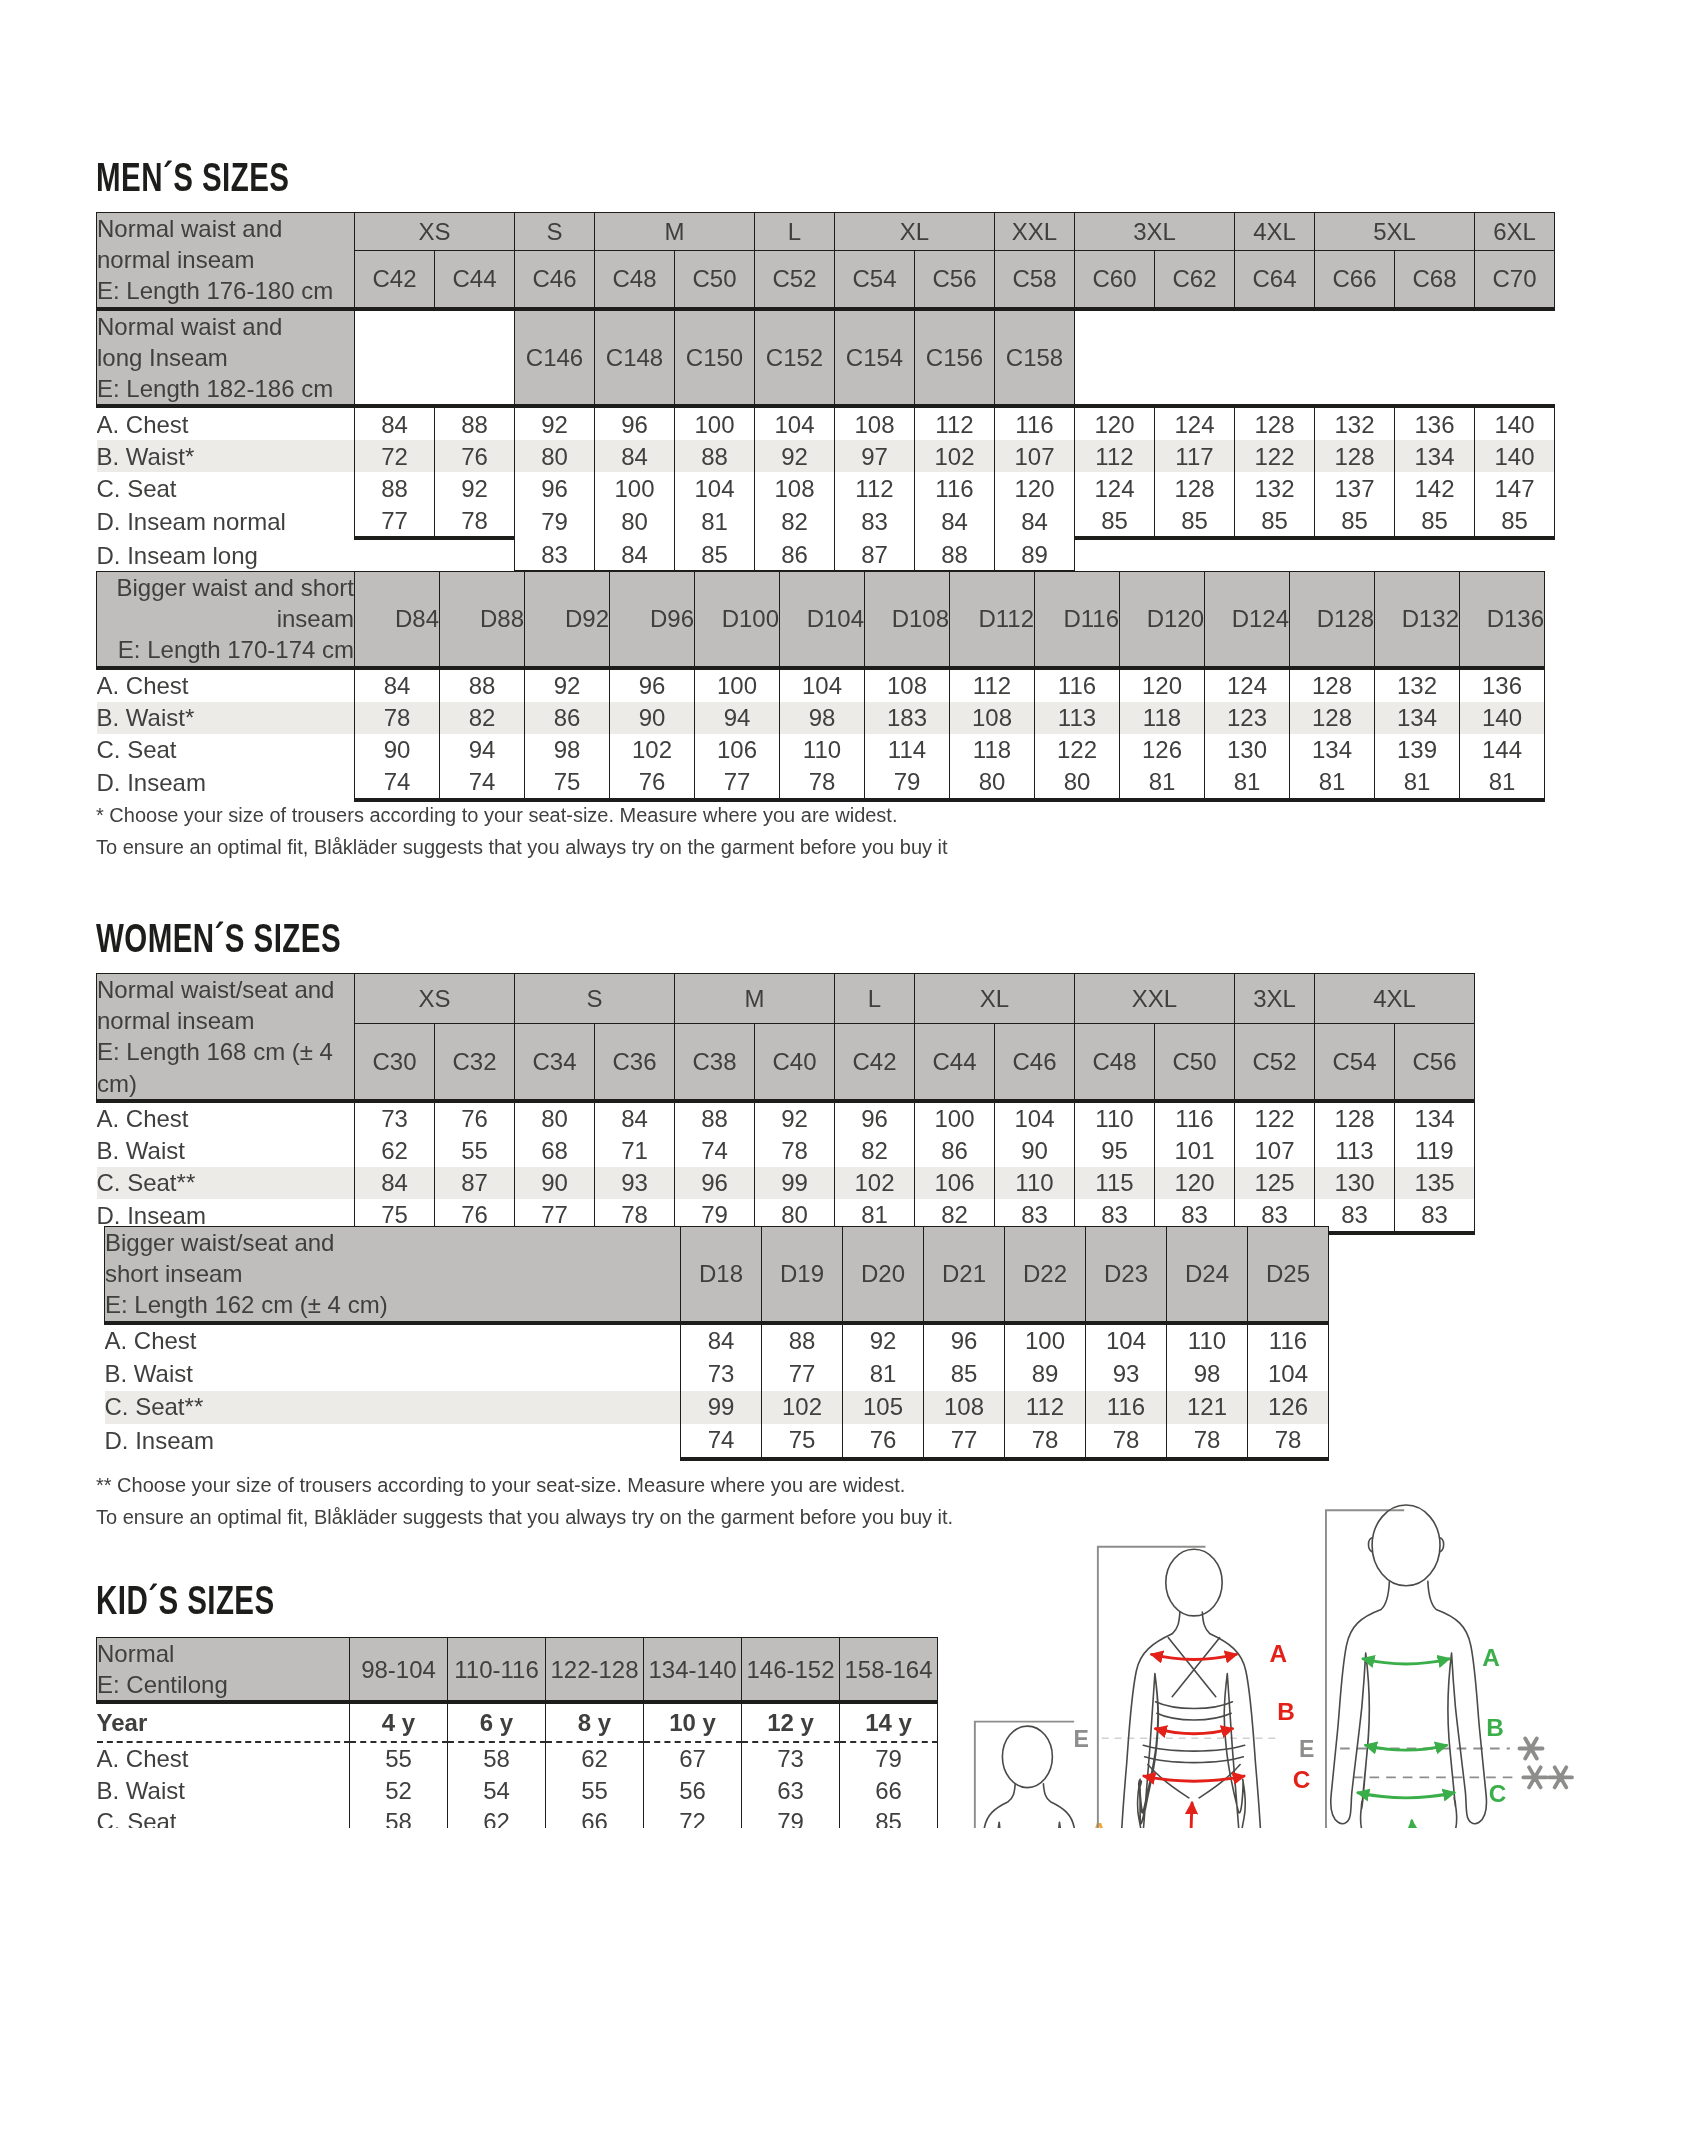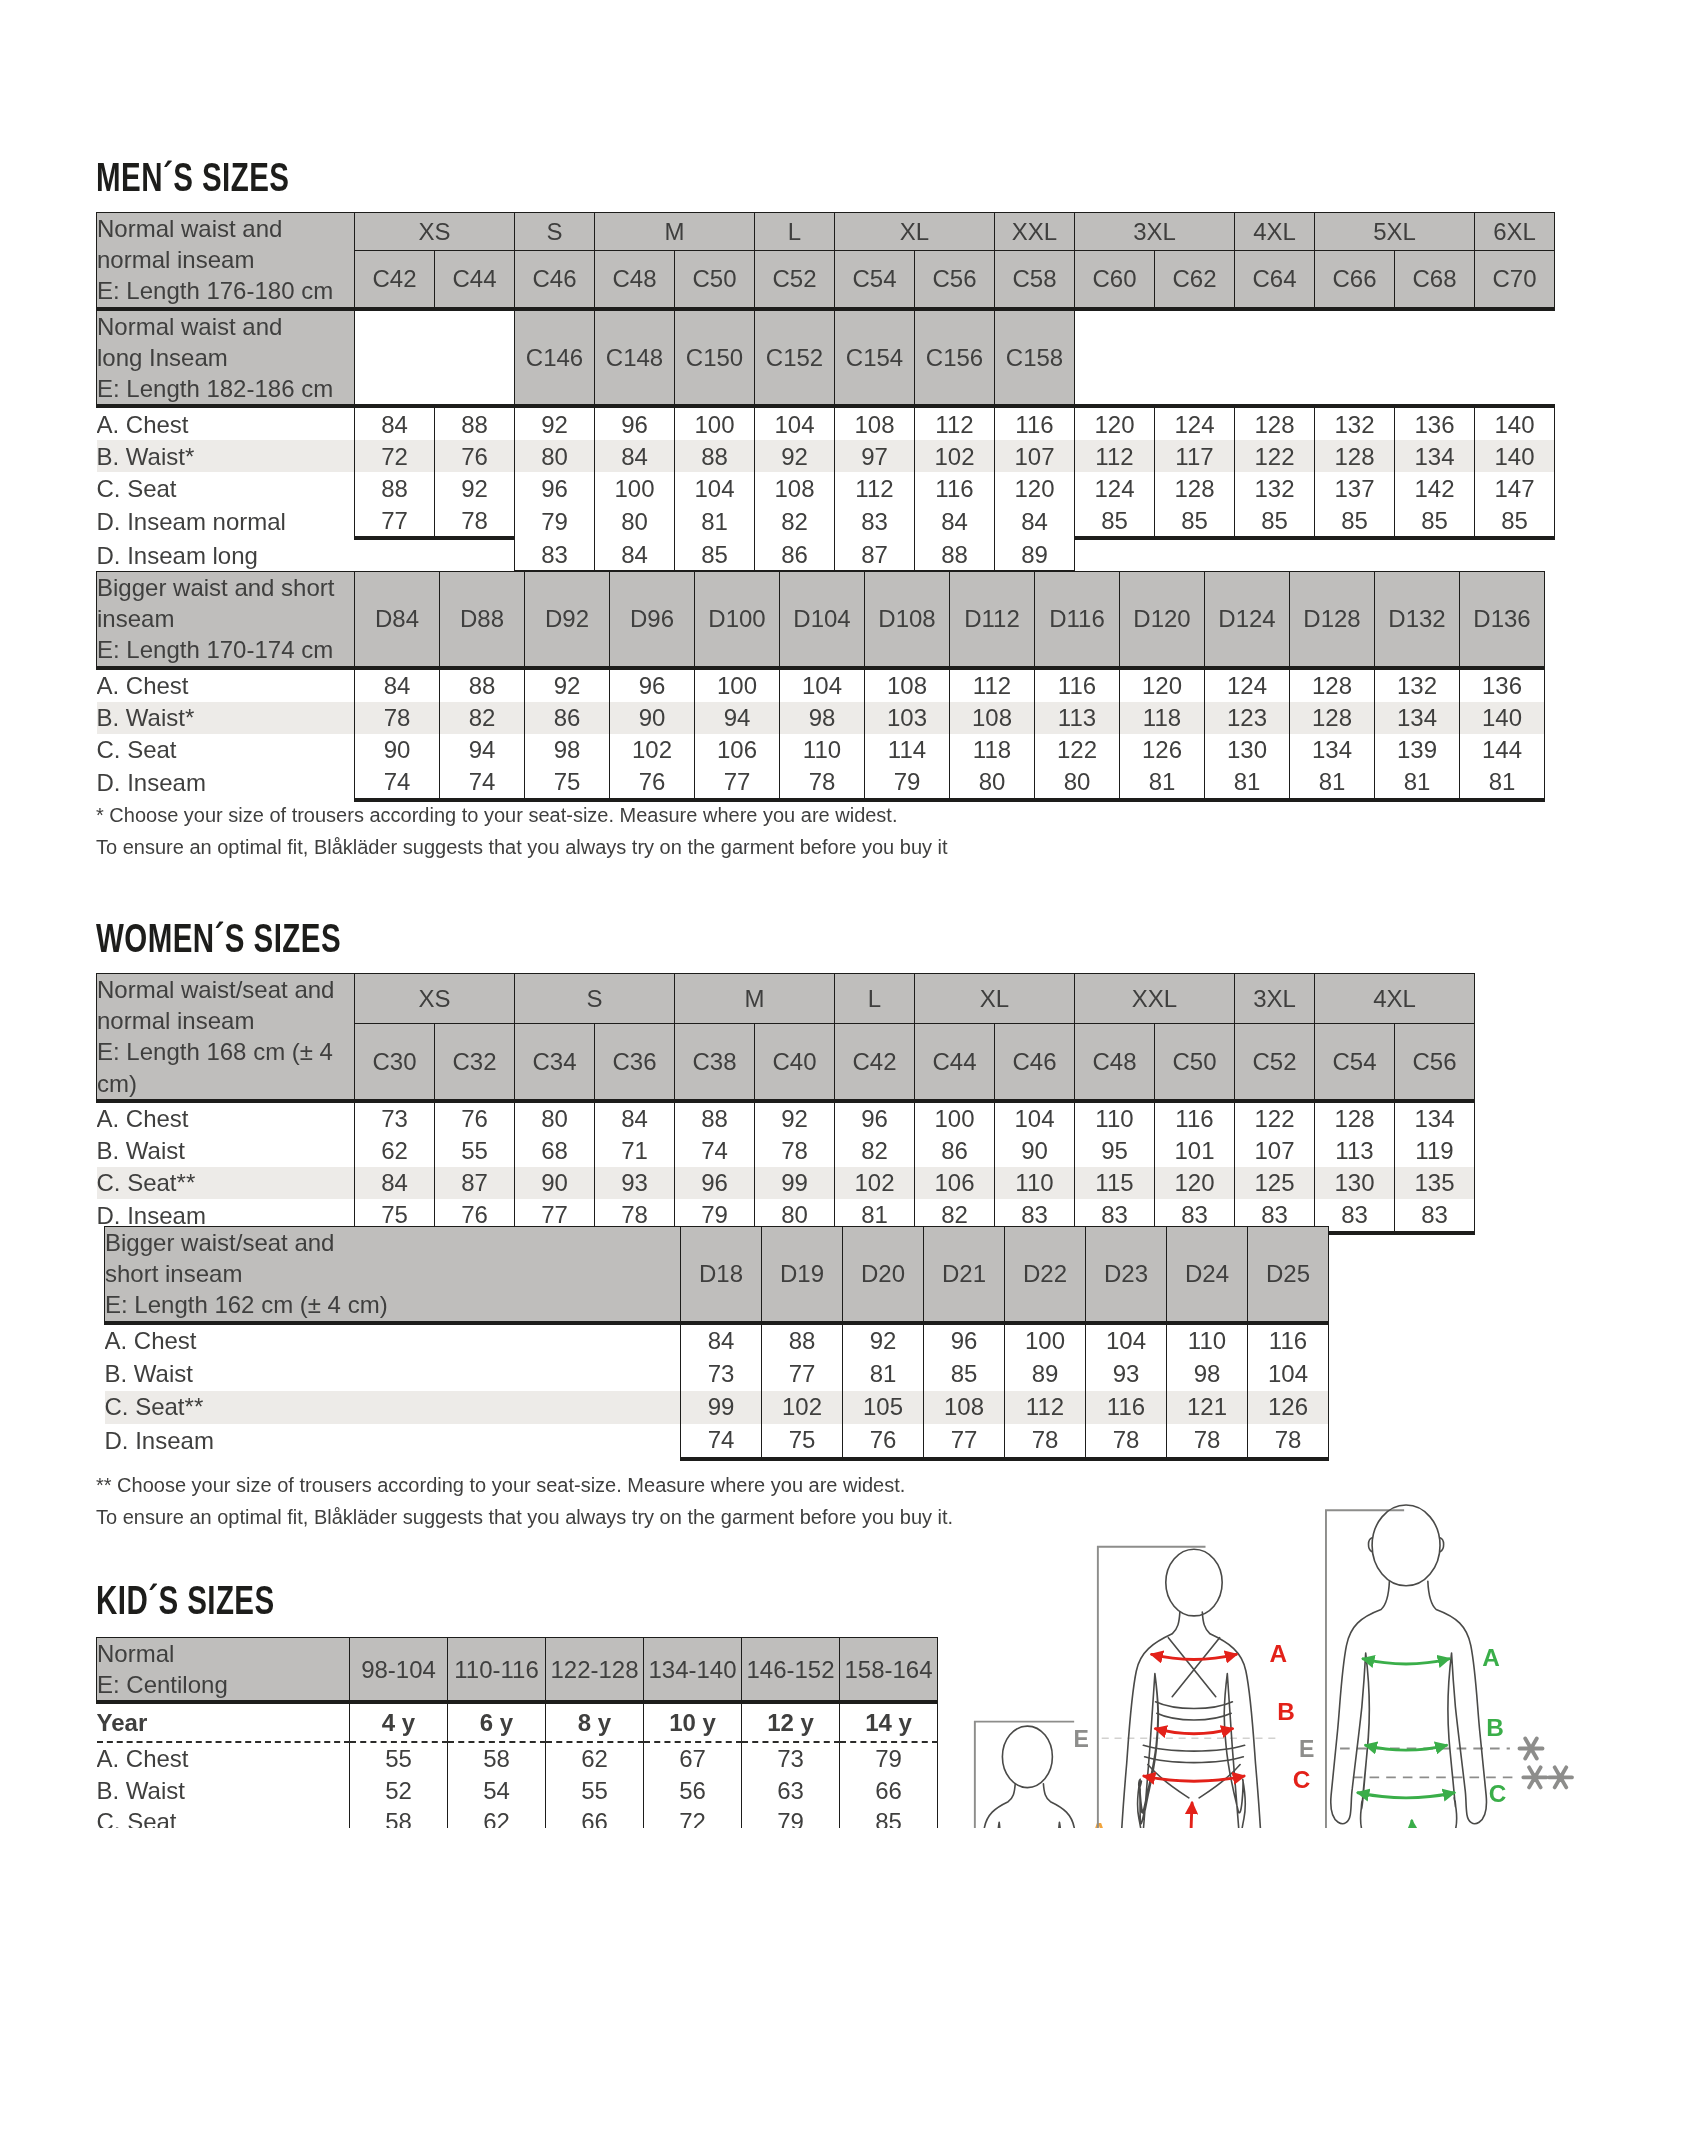--- a/index.html
+++ b/index.html
@@ -32,21 +32,21 @@
   .data-row td{height:32px;}
   .shaded td{background:#edebe8;}
   .shaded td.val{background:#edebe8;}
   .dashed td{border-bottom:2.6px dashed #2b2b29;}
   
   .tb-mens1{left:96px;top:212px;--labelw:258px;--colw:80px;}
   .tb-mens1 .group-row td{height:33px;}
   .tb-mens1 .size-row td{height:50px;}
   .tb-mens1 .size2-row td{height:79px;}
   .tb-mens2{left:96px;top:571px;--labelw:258px;--colw:85px;}
-  .tb-mens2 .size-row td{height:72px;}
+  .tb-mens2 .size-row td{height:72px;text-align:right;}
   .tb-wo1{left:96px;top:973px;--labelw:258px;--colw:80px;}
   .tb-wo1 .group-row td{height:33px;}
   .tb-wo1 .size-row td{height:50px;}
   .tb-wo2{left:104px;top:1226px;--labelw:576px;--colw:81px;}
   .tb-wo2 .size-row td{height:74px;}
   .tb-wo2 .data-row td{height:33px;}
   .tb-kids{left:96px;top:1637px;--labelw:253px;--colw:98px;}
   .tb-kids .size-row td{height:62px;}
   .tb-kids .data-row td{height:31px;}
   .tb-kids tr.dashed td{height:37px;font-weight:bold;}
@@ -288,21 +288,21 @@
           <td class="val">136</td>
         </tr>
         <tr class="data-row shaded">
           <td class="row-label">B. Waist*</td>
           <td class="val">78</td>
           <td class="val">82</td>
           <td class="val">86</td>
           <td class="val">90</td>
           <td class="val">94</td>
           <td class="val">98</td>
-          <td class="val">103</td>
+          <td class="val">183</td>
           <td class="val">108</td>
           <td class="val">113</td>
           <td class="val">118</td>
           <td class="val">123</td>
           <td class="val">128</td>
           <td class="val">134</td>
           <td class="val">140</td>
         </tr>
         <tr class="data-row">
           <td class="row-label">C. Seat</td>

